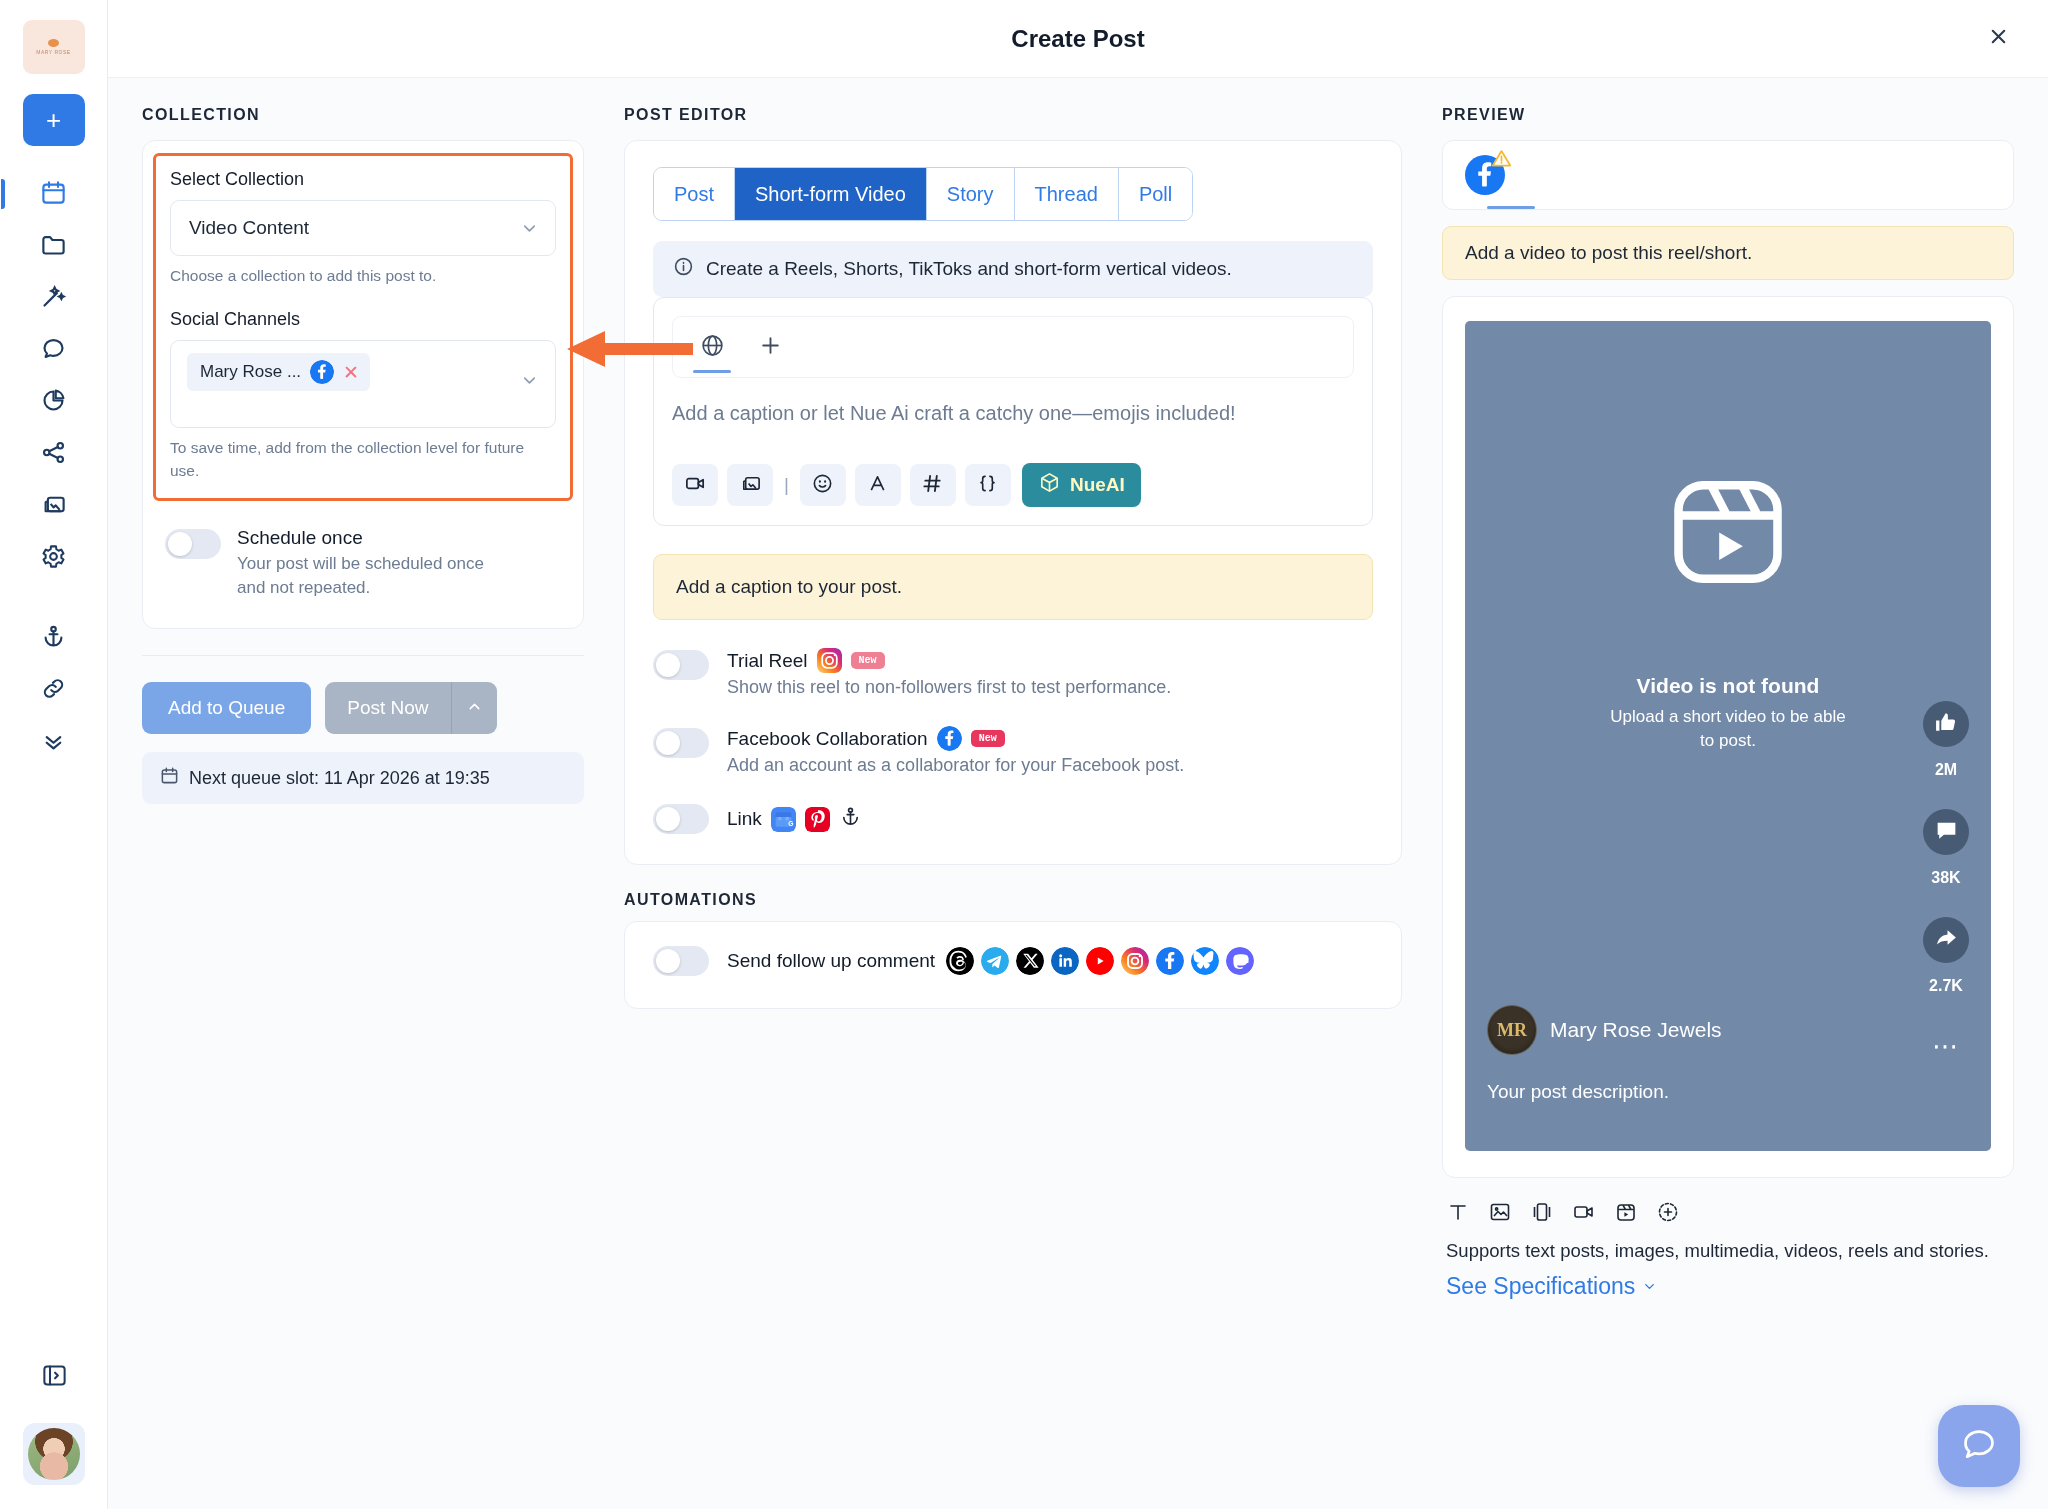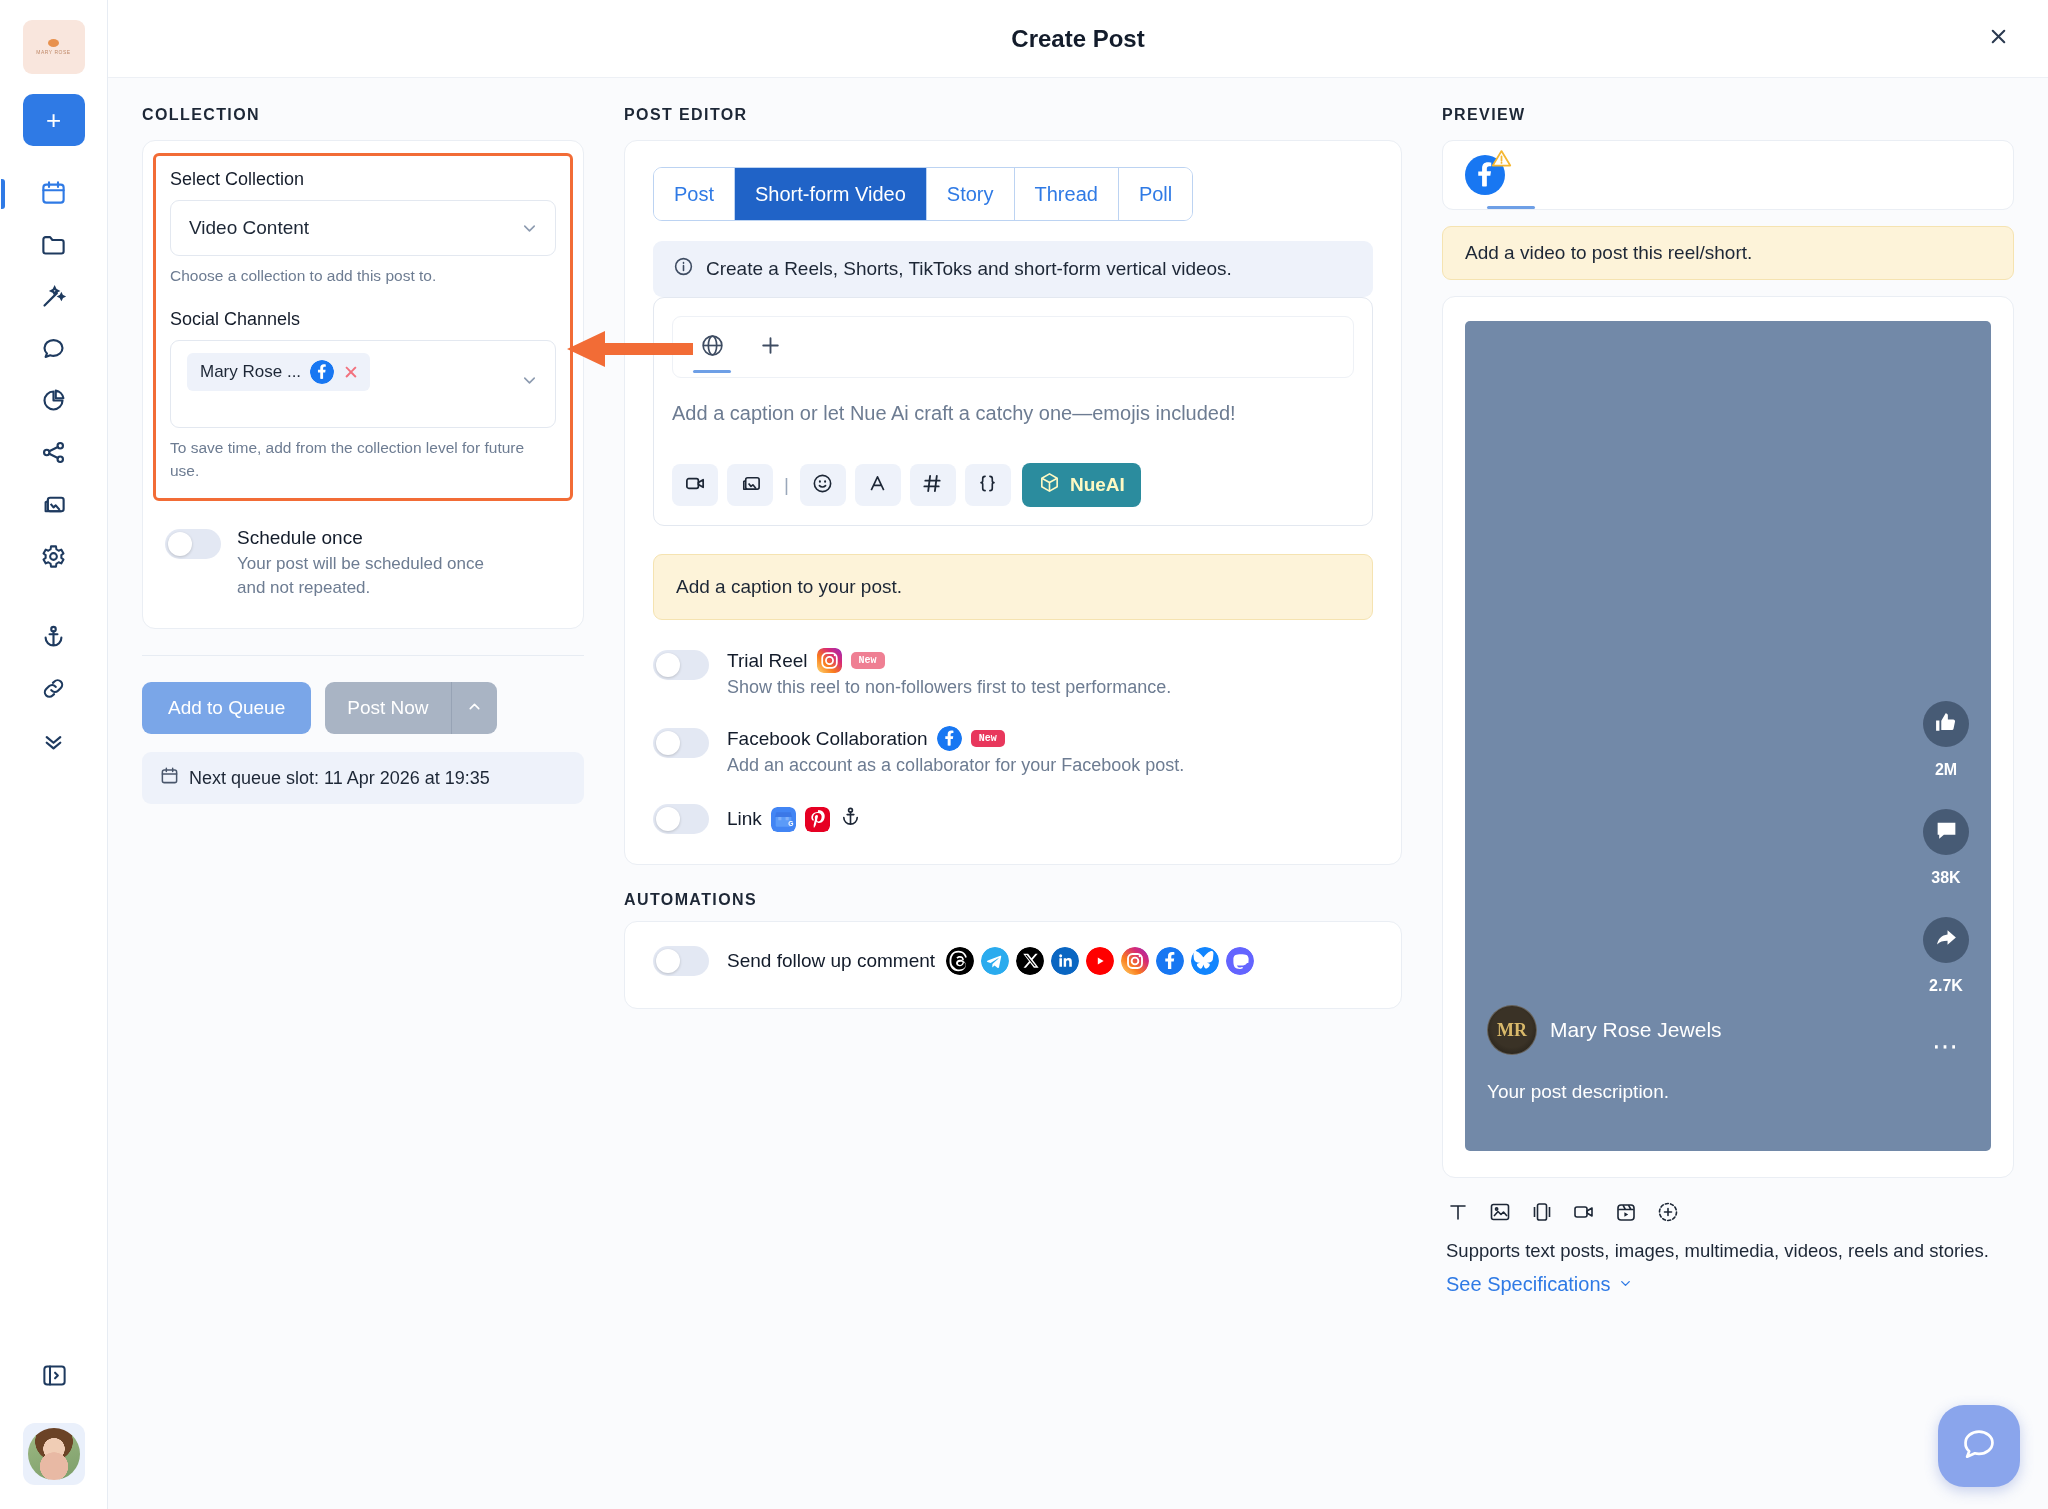--- a/index.html
+++ b/index.html
@@ -274,21 +274,21 @@
     color: #d9b96a; font-size: 18px; font-family: "Liberation Serif", serif; font-weight: bold;
     border: 1px solid rgba(255,255,255,.25);
   }
   .reel-uname { color: #fff; font-size: 21px; }
   .reel-desc { position: absolute; left: 22px; bottom: 48px; color: #fff; font-size: 19px; }
 
   .spec-icons { display: flex; gap: 18px; margin-top: 22px; color: #1d2736; padding-left: 4px; }
   .spec-icons svg { width: 24px; height: 24px; }
   .spec-text { font-size: 18.5px; color: #1d2736; line-height: 1.45; margin-top: 10px; padding-left: 4px; }
   .spec-link {
-    font-size: 20px; color: #2f7ae5; margin-top: 8px; cursor: pointer;
+    font-size: 23px; color: #2f7ae5; margin-top: 8px; cursor: pointer;
     display: inline-flex; align-items: flex-start; gap: 7px; padding-left: 4px;
   }
   .spec-link svg { width: 15px; height: 15px; }
 
   
   .annot-arrow {
     position: absolute; left: 455px; top: 325px; width: 130px; height: 48px; z-index: 40;
   }
   .fab {
     position: absolute; right: 28px; bottom: 22px; width: 82px; height: 82px;
@@ -776,20 +776,31 @@
             <div class="prev-acct-underline"></div>
           </div>
         </div>
 
         <div class="prev-warn">
           <span>Add a video to post this reel/short.</span>
         </div>
 
         <div class="prev-card">
           <div class="reel">
+            <div class="reel-center">
+              <div class="reel-icon">
+                <svg viewBox="0 0 24 24" fill="none" stroke="#fff" stroke-width="1.55" stroke-linejoin="round">
+                    <rect x="3" y="3.5" width="18" height="17" rx="4.5"></rect>
+                    <path d="M3.2 9h17.6M9 3.6L11.8 9M14.6 3.6L17.4 9"></path>
+                    <path d="M10.4 12.1l4.3 2.5-4.3 2.5z" fill="#fff" stroke="none"></path>
+                  </svg>
+              </div>
+              <div class="reel-title">Video is not found</div>
+              <div class="reel-sub">Upload a short video to be able to post.</div>
+            </div>
 
             <div class="reel-rail">
               <div class="rail-ic">
                 <span>
                   <svg viewBox="0 0 24 24" fill="#fff">
                       <path d="M2 10h3.2v10H2zM7 10.4L11.2 3c1.2 0 2.1.9 2.1 2.1V9h5.1c1.2 0 2 1 1.8 2.1l-1.4 6.6c-.2.9-1 1.5-1.9 1.5H7z"></path>
                     </svg>
                 </span>
               </div>
               <div class="rail-count">2M</div>

